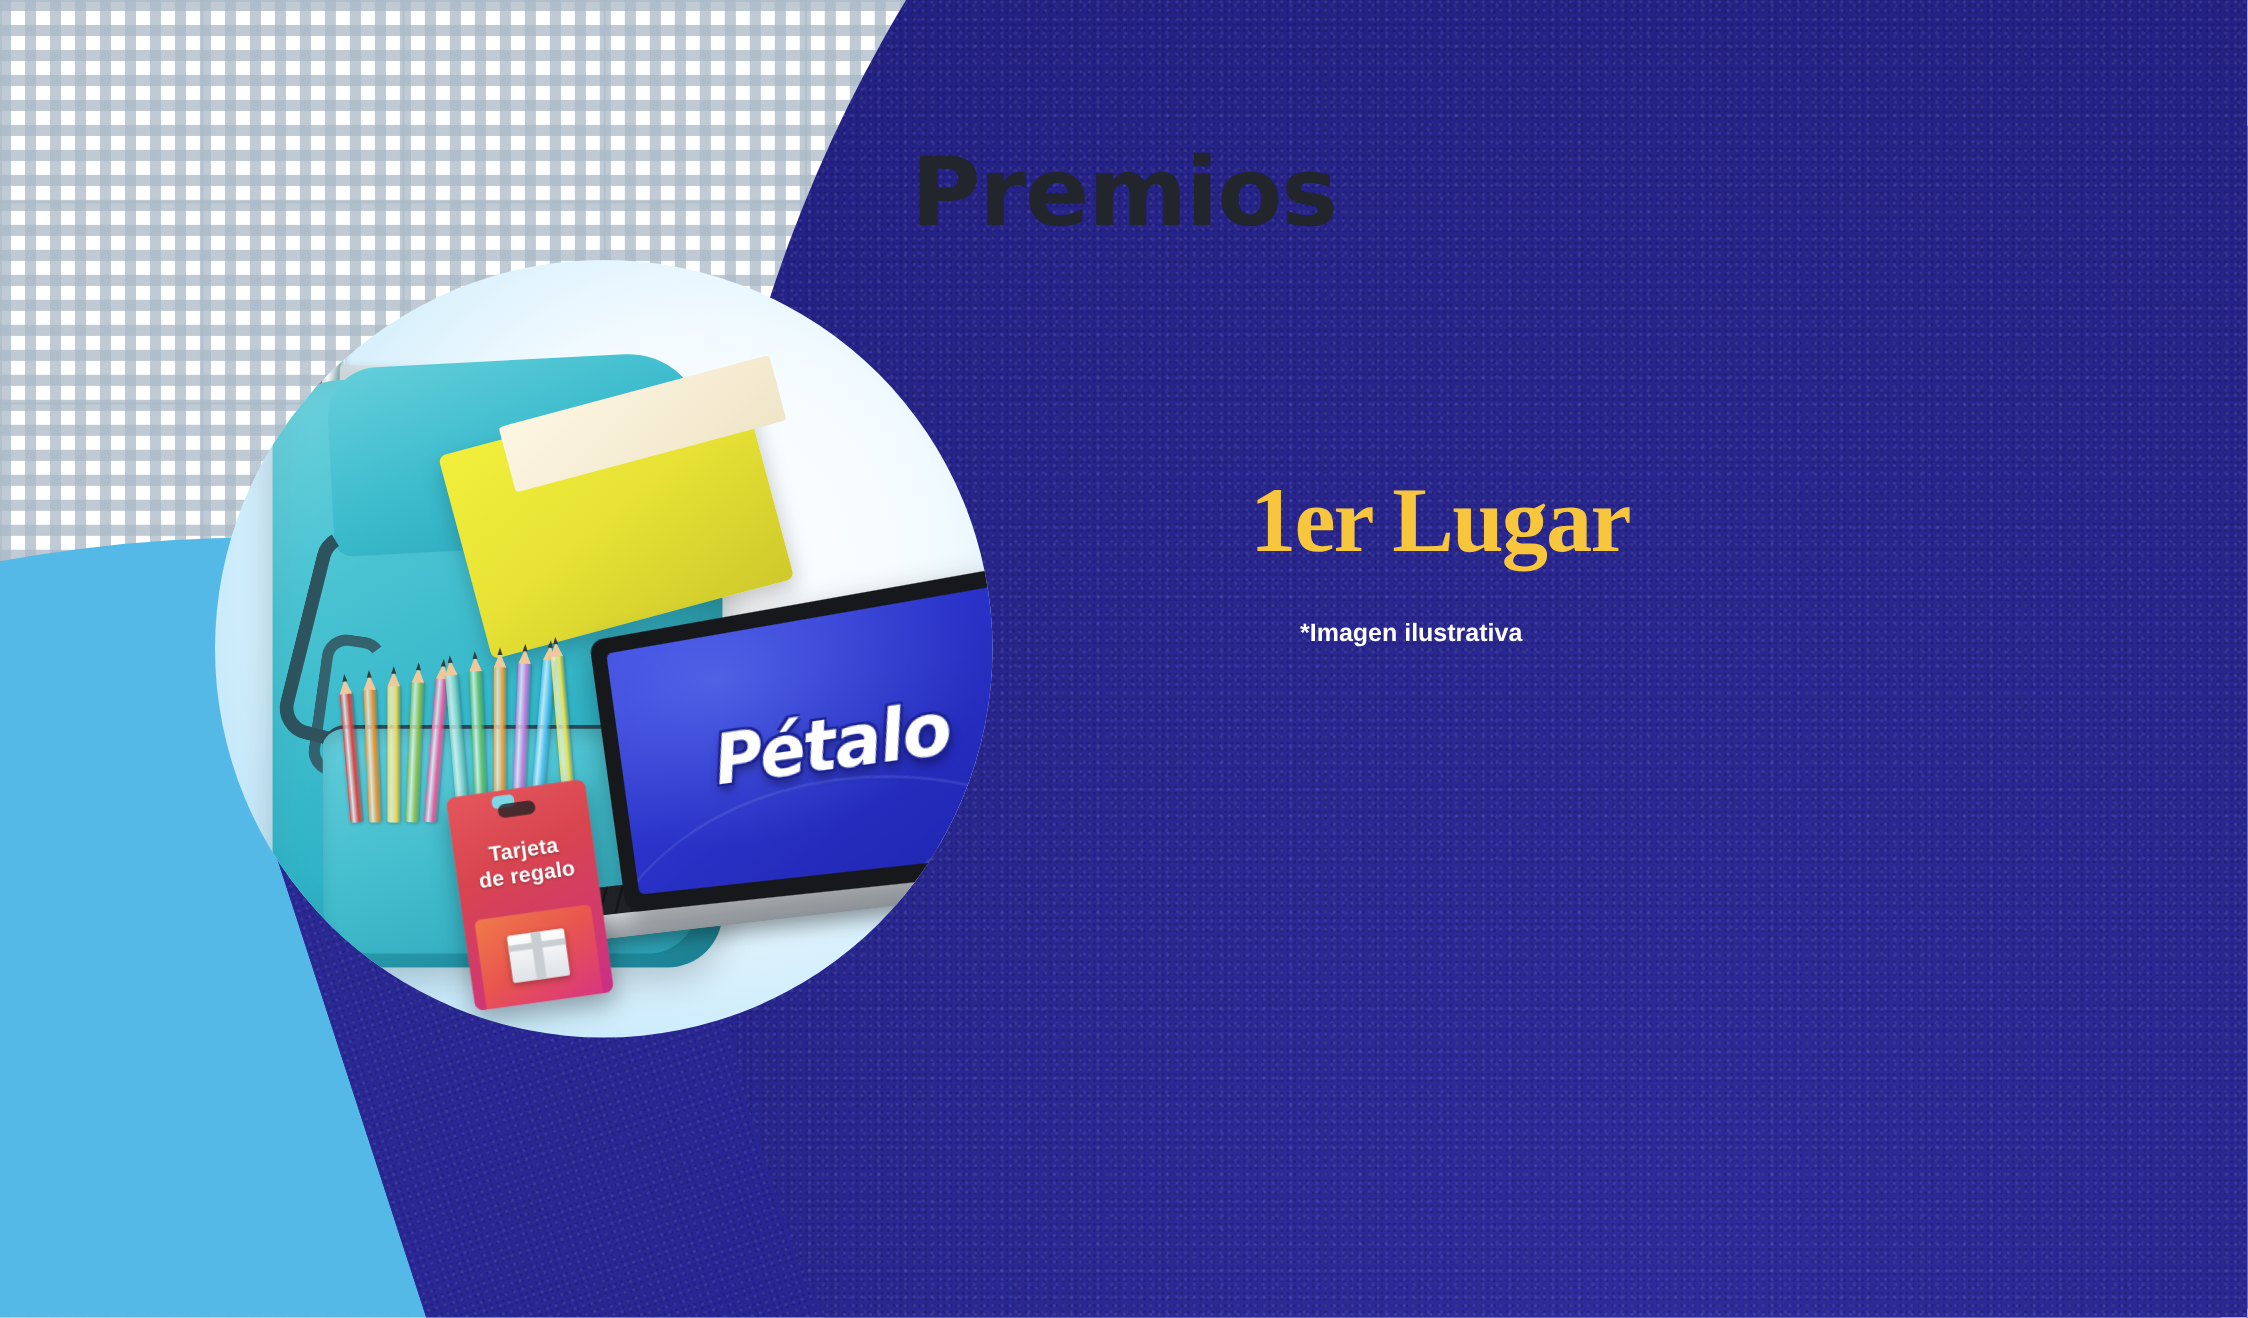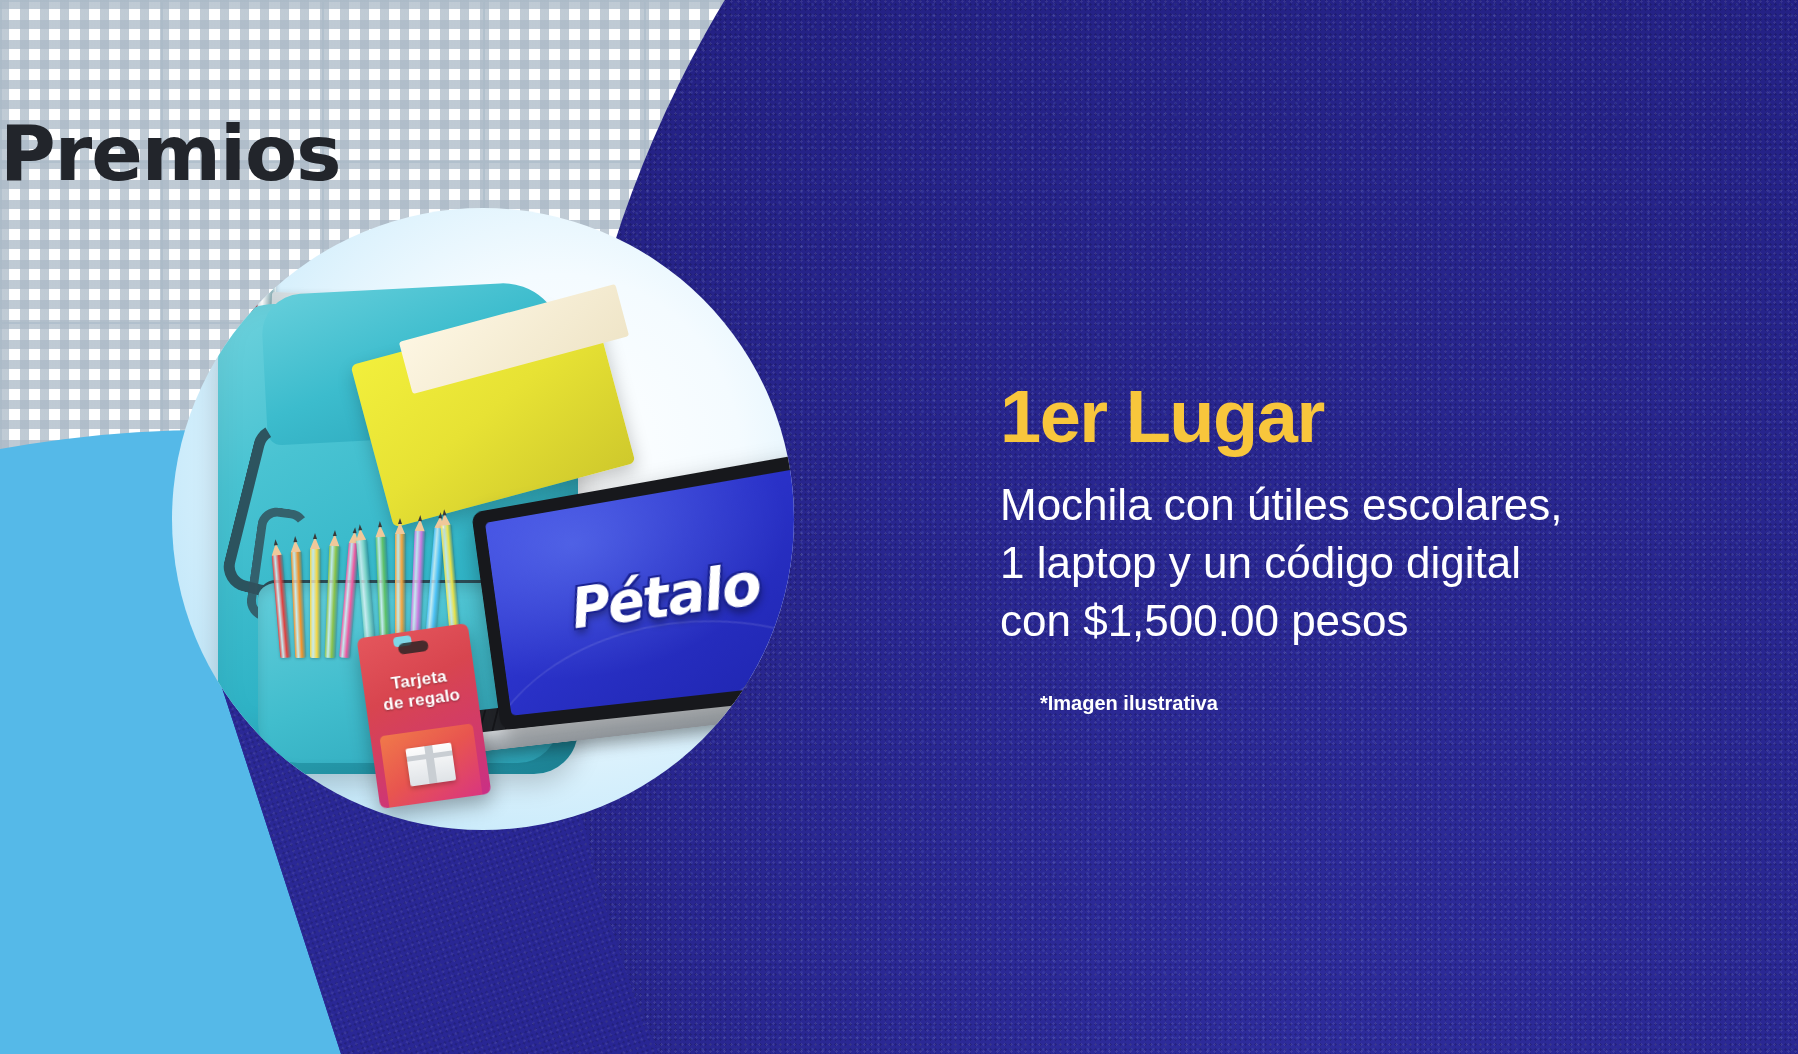--- a/index.html
+++ b/index.html
@@ -288,34 +288,35 @@
     background:#c9ced3;
   }
   .gc-gift::after{
     content:"";position:absolute;left:0;top:8px;width:46px;height:5px;
     background:#c9ced3;
   }
 
   
   .page-title{
     position:absolute;left:0;right:0;top:58px;
+    text-align:center;
     font-size:76px;font-weight:700;
     letter-spacing:-1px;
     color:#22252b;
     font-family:"DejaVu Sans", sans-serif;
     z-index:40;
   }
 
   
   .prize{
     position:absolute;left:1000px;top:380px;width:720px;
     z-index:40;
   }
   .prize-rank{
-    font-family:Liberation Sans, sans-serif;
+    font-family:Liberation Serif, serif;
     font-size:74px;font-weight:700;letter-spacing:-1.5px;
     color:#f8c63c;
     margin:0 0 22px 0;line-height:1;
   }
   .prize-desc{
     font-family:"Liberation Sans", sans-serif;
     font-size:44px;font-weight:400;line-height:1.32;
     color:#ffffff;margin:0;
     max-width:680px;
   }
@@ -394,21 +395,16 @@
         <div class="gc-panel">
           <div class="gc-gift"></div>
         </div>
       </div>
 
     </div>
   </div>
 
   <div class="prize">
     <div class="prize-rank">1er Lugar</div>
-    <div class="prize-desc">
-        <div>Mochila con útiles escolares,</div>
-        <div>1 laptop y un código digital</div>
-        <div>con $1,500.00 pesos</div>
-      </div>
     <div class="prize-note">*Imagen ilustrativa</div>
   </div>
 
 </div>
 
 </body></html>

